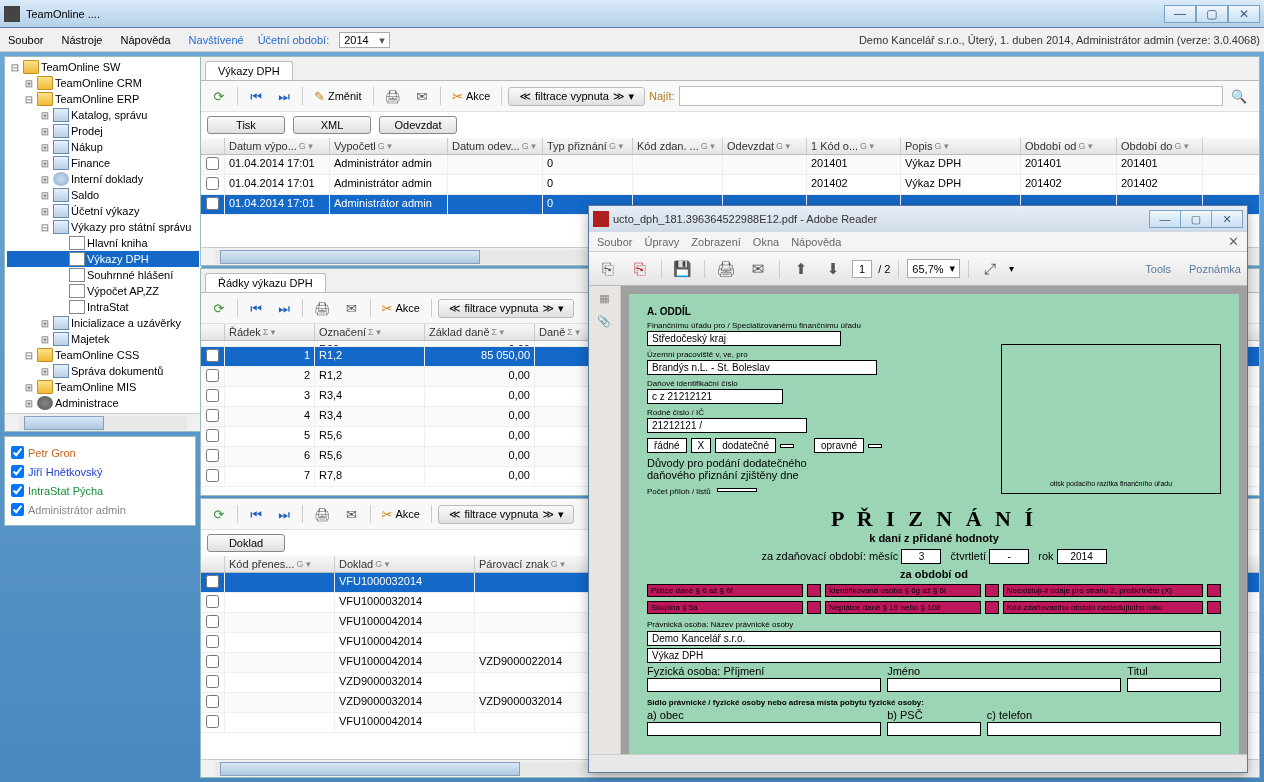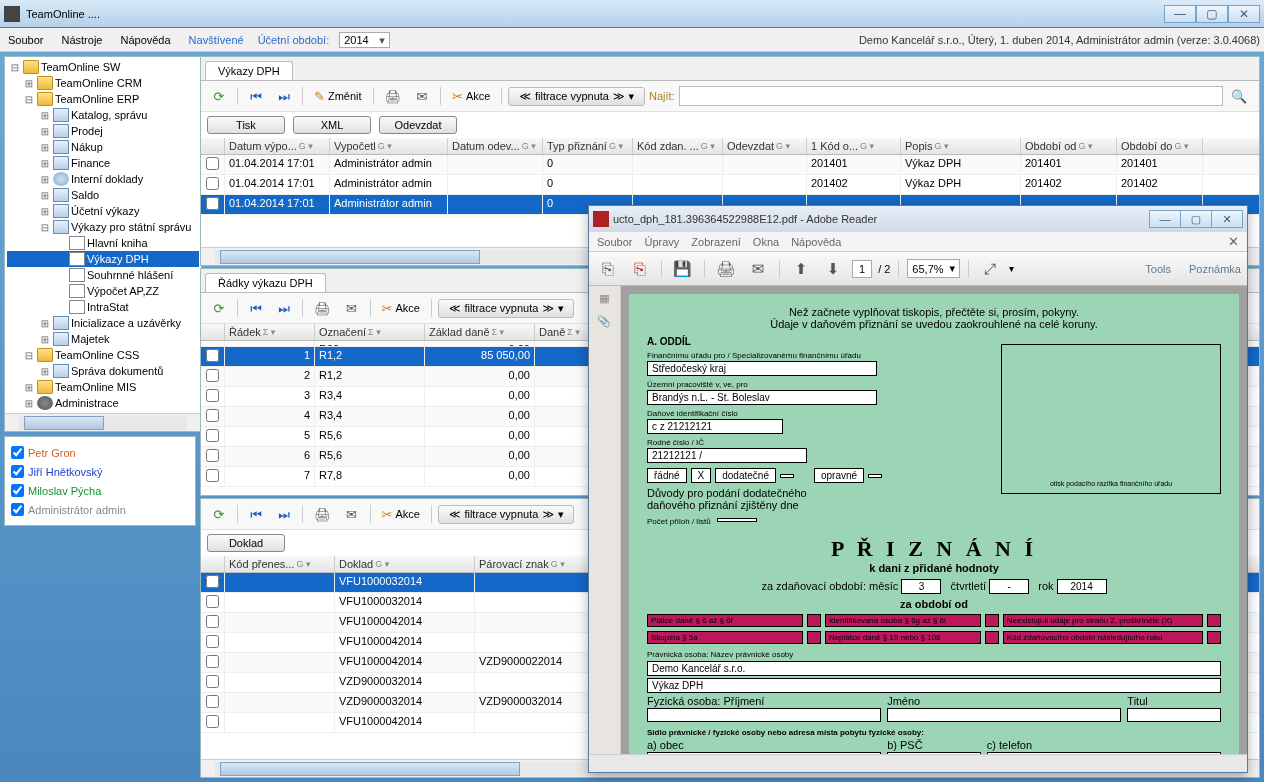--- a/index.html
+++ b/index.html
@@ -260,21 +260,21 @@
         <div class="usr c0">
           <input type="checkbox" checked="" style="">
           <span>Petr Gron</span>
         </div>
         <div class="usr c1">
           <input type="checkbox" checked="" style="">
           <span>Jiří Hnětkovský</span>
         </div>
         <div class="usr c2">
           <input type="checkbox" checked="" style="">
-          <span>Miloslav Pýcha</span>
+          <span>IntraStat Pýcha</span>
         </div>
         <div class="usr c3">
           <input type="checkbox" checked="" style="">
           <span>Administrátor admin</span>
         </div>
       </div>
   </div>
 
   <div class="content">
 
@@ -652,25 +652,24 @@
       <span>Poznámka</span>
     </div>
   </div>
   <div class="r-body">
     <div class="r-side">
       <span>▦</span>
       <span>📎</span>
     </div>
     <div class="r-page">
       <div class="form">
-        <div class="hdr-note"><span>Než začnete vyplňovat tiskopis, přečtěte si, prosím, pokyny.</span><br><span>Údaje v daňovém přiznání se uvedou zaokrouhlené na celé koruny.</span></div>
         <div class="stamp-box">otisk podacího razítka finančního úřadu</div>
         <div class="sec-title">A. ODDÍL</div>
         <div class="sm-lbl">Finančnímu úřadu pro / Specializovanému finančnímu úřadu</div>
-        <div class="fld" style="width:230px;">Středočeský kraj</div>
+        <div class="fld" style="width:194px;">Středočeský kraj</div>
         <div class="sm-lbl">Územní pracoviště v, ve, pro</div>
         <div class="fld" style="width:230px;">Brandýs n.L. - St. Boleslav</div>
         <div class="sm-lbl">Daňové identifikační číslo</div>
         <div class="fld" style="width:136px;">c   z   21212121</div>
         <div class="sm-lbl">Rodné číslo / IČ</div>
         <div class="fld" style="width:160px;">21212121          /</div>
         <div style="margin-top:4px;display:flex;gap:4px;align-items:center;">
           <span class="fld sm">řádné</span>
           <span class="fld sm">X</span>
           <span class="fld sm">dodatečné</span>

